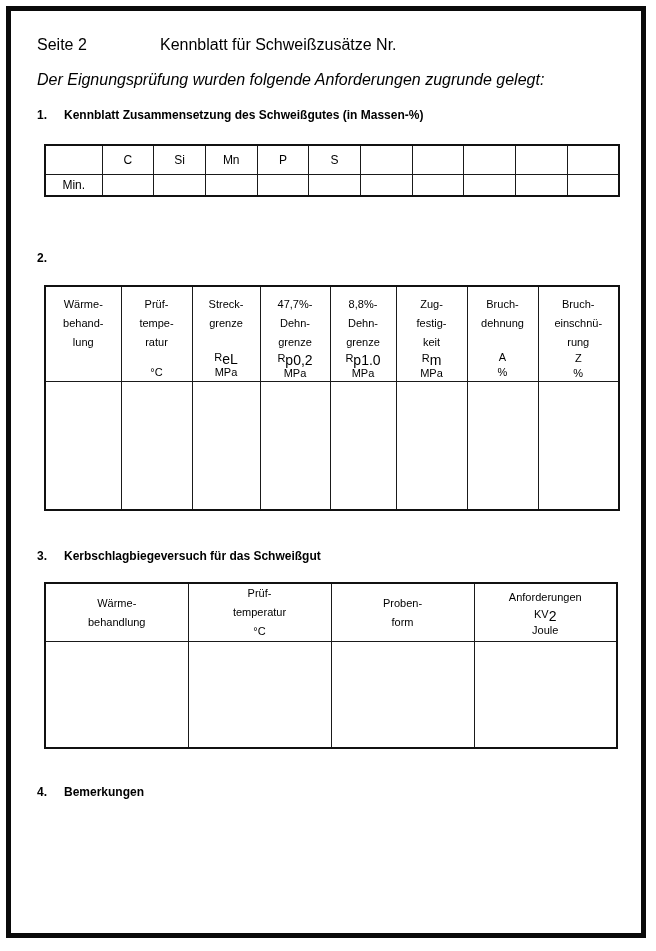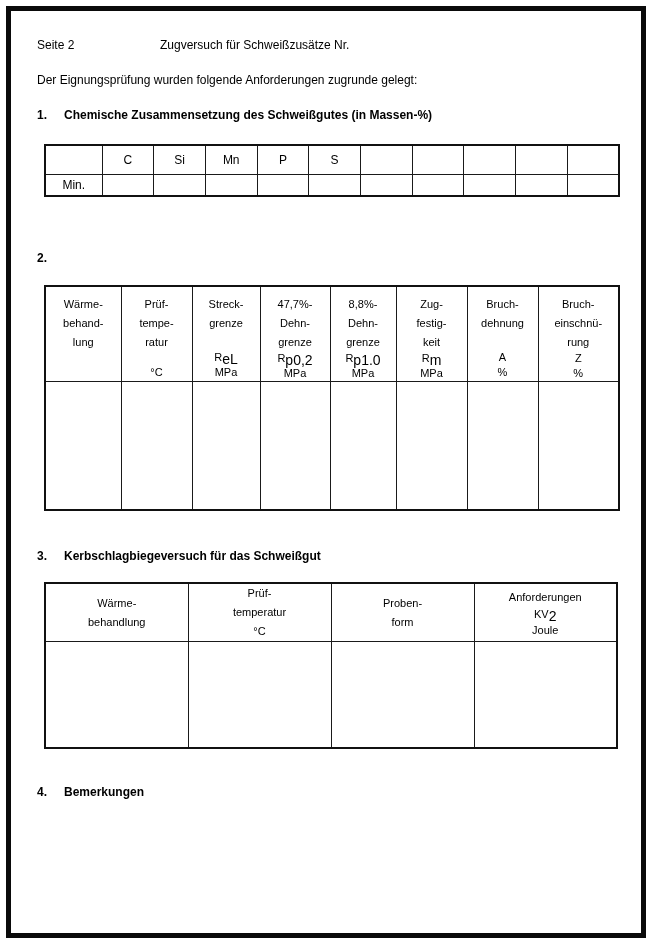--- a/index.html
+++ b/index.html
@@ -1,21 +1,21 @@
 <!DOCTYPE html>
 <html><head>
 <meta charset="utf-8">
 <style>
   html,body { margin:0; padding:0; background:#ffffff; }
   body { font-family: "Liberation Sans", sans-serif; color:#000; }
   .sheet { position:relative; width:656px; height:951px; background:#fff; overflow:hidden; }
   .frame { position:absolute; left:6px; top:6px; width:630px; height:922px; border:5px solid #0a0a0a; }
 
   .abs { position:absolute; }
-  .doc-text { font-size:12px; line-height:14px; }
+  .doc-text { font-size:16px; line-height:14px; }
 
   .section-heading { position:absolute; left:37px; display:flex; font-weight:bold; font-size:12px; line-height:14px; }
   .sec-num { width:27px; flex:0 0 27px; }
 
   table { border-collapse:collapse; table-layout:fixed; background:#fff; }
   th, td { border:1px solid #1a1a1a; padding:0; font-weight:normal; }
   .t1, .t2, .t3 { border:2px solid #111; }
 
   
   .t1 { position:absolute; left:44px; top:144px; width:574px; }
@@ -39,27 +39,27 @@
   .t3 td.body-cell { height:105px; }
   .th-center { display:flex; flex-direction:column; justify-content:center; align-items:center; line-height:14px; font-size:11px; }
 </style>
 </head>
 <body>
 
 <div class="sheet">
   <div class="frame"></div>
 
   <span class="abs doc-text" style="left:37px; top:38px;">Seite 2</span>
-  <span class="abs doc-text" style="left:160px; top:38px;">Zugversuch für Schweißzusätze Nr.</span>
-
-  <span class="abs doc-text" style="left:37px; top:73px;">Der Eignungsprüfung wurden folgende Anforderungen zugrunde gelegt:</span>
+  <span class="abs doc-text" style="left:160px; top:38px;">Kennblatt für Schweißzusätze Nr.</span>
+
+  <span class="abs doc-text" style="left:37px; top:73px;font-style:italic;">Der Eignungsprüfung wurden folgende Anforderungen zugrunde gelegt:</span>
 
   <div class="section-heading" style="top:108px;">
     <span class="sec-num">1.</span>
-    <span>Chemische Zusammensetzung des Schweißgutes (in Massen-%)</span>
+    <span>Kennblatt Zusammensetzung des Schweißgutes (in Massen-%)</span>
   </div>
 
   <table class="t1">
     <colgroup>
       <col style="width:57px">
       <col style="width:51.7px">
         <col style="width:51.7px">
         <col style="width:51.7px">
         <col style="width:51.7px">
         <col style="width:51.7px">

